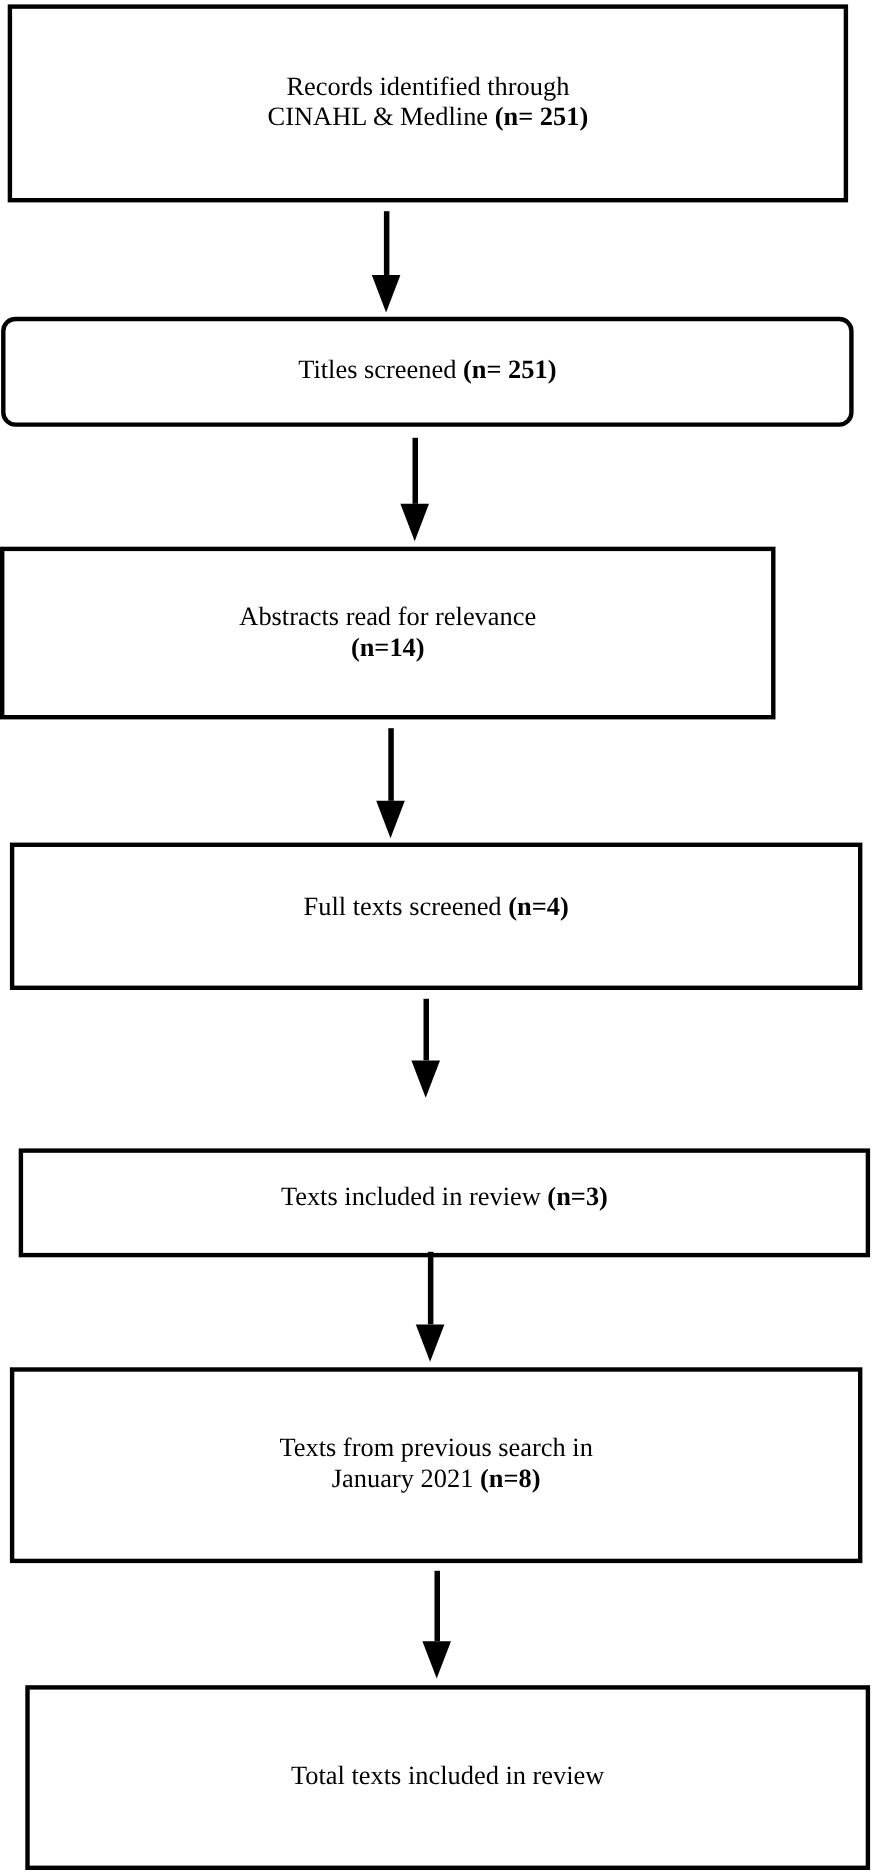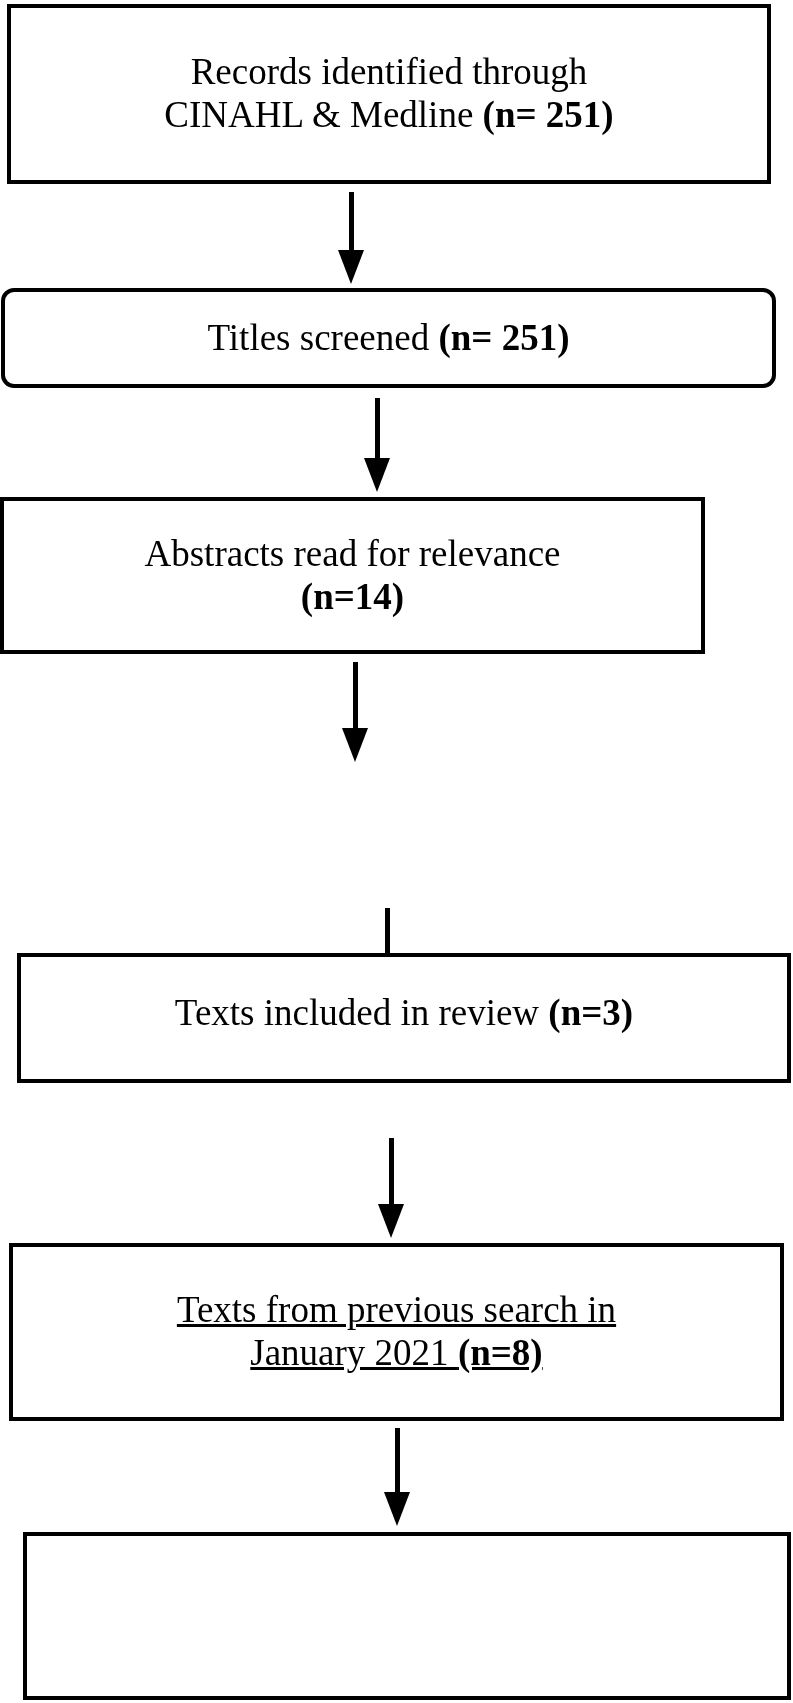--- a/index.html
+++ b/index.html
@@ -21,37 +21,37 @@
     position: absolute;
     box-sizing: border-box;
     border: 4px solid #000000;
     background: #ffffff;
     display: flex;
     flex-direction: column;
     align-items: center;
     justify-content: center;
     text-align: center;
     line-height: 1.16;
-    font-size: 37px;
+    font-size: 24px;
     padding: 0 10px;
   }
   .flow-box .line {
     display: block;
     white-space: nowrap;
   }
   .flow-box .nval {
     font-weight: bold;
   }
   
   #box-1 { left: 7px;  top: 4px;    width: 764px; height: 180px; }
   #box-2 { left: 1px;  top: 288px;  width: 775px; height: 100px; border-radius: 13px; }
   #box-3 { left: 0px;  top: 497px;  width: 705px; height: 157px; }
   #box-4 { left: 9px;  top: 766px;  width: 775px; height: 134px; }
-  #box-5 { left: 17px; top: 953px; width: 774px; height: 130px; }
-  #box-6 { left: 9px;  top: 1243px; width: 775px; height: 178px; text-decoration: underline; }
+  #box-5 { left: 17px; top: 1044px; width: 774px; height: 99px; }
+  #box-6 { left: 9px;  top: 1243px; width: 775px; height: 178px; }
   #box-7 { left: 23px; top: 1532px; width: 768px; height: 168px; }
 
   
   #box-4 .stack { margin-top: -14px; }
   #box-5 .stack { margin-top: -10px; }
 
   
   .flow-arrow {
     position: absolute;
     display: block;
@@ -121,20 +121,25 @@
       <span class="line"><span>Abstracts read for relevance</span></span>
       <span class="line"><span class="nval">(n=14)</span></span>
     </span>
   </div>
 
   <div class="flow-arrow" id="arrow-3">
     <span class="shaft"></span>
     <span class="head"></span>
   </div>
 
+  <div class="flow-box" id="box-4">
+    <span class="stack">
+      <span class="line"><span>Full texts screened </span><span class="nval">(n=4)</span></span>
+    </span>
+  </div>
 
   <div class="flow-arrow" id="arrow-4">
     <span class="shaft"></span>
     <span class="head"></span>
   </div>
 
   <div class="flow-box" id="box-5">
     <span class="stack">
       <span class="line"><span>Texts included in review </span><span class="nval">(n=3)</span></span>
     </span>
@@ -152,16 +157,17 @@
     </span>
   </div>
 
   <div class="flow-arrow" id="arrow-6">
     <span class="shaft"></span>
     <span class="head"></span>
   </div>
 
   <div class="flow-box" id="box-7">
     <span class="stack">
+      <span class="line"><span>Total texts included in review</span></span>
     </span>
   </div>
 
 </div>
 
 </body></html>

